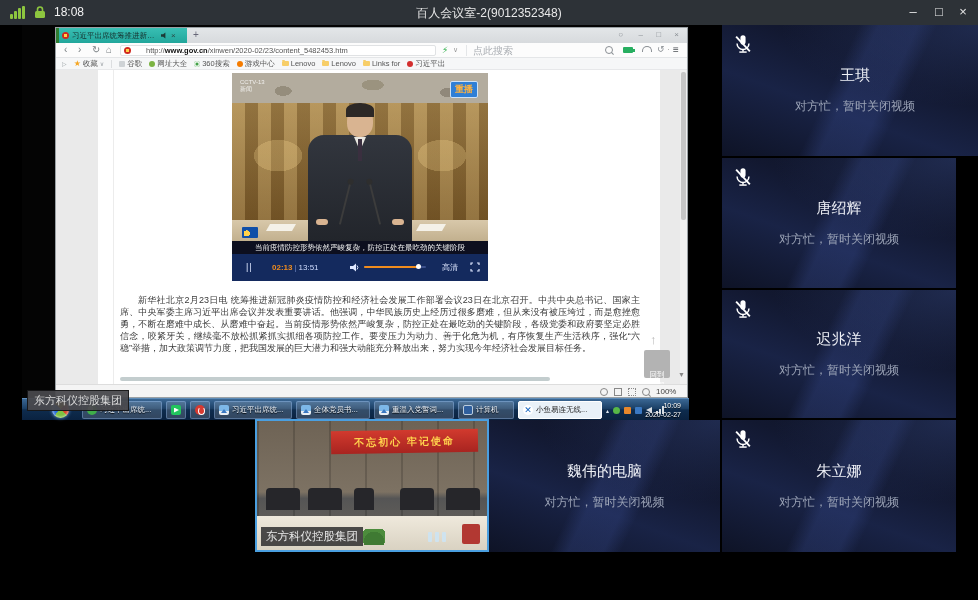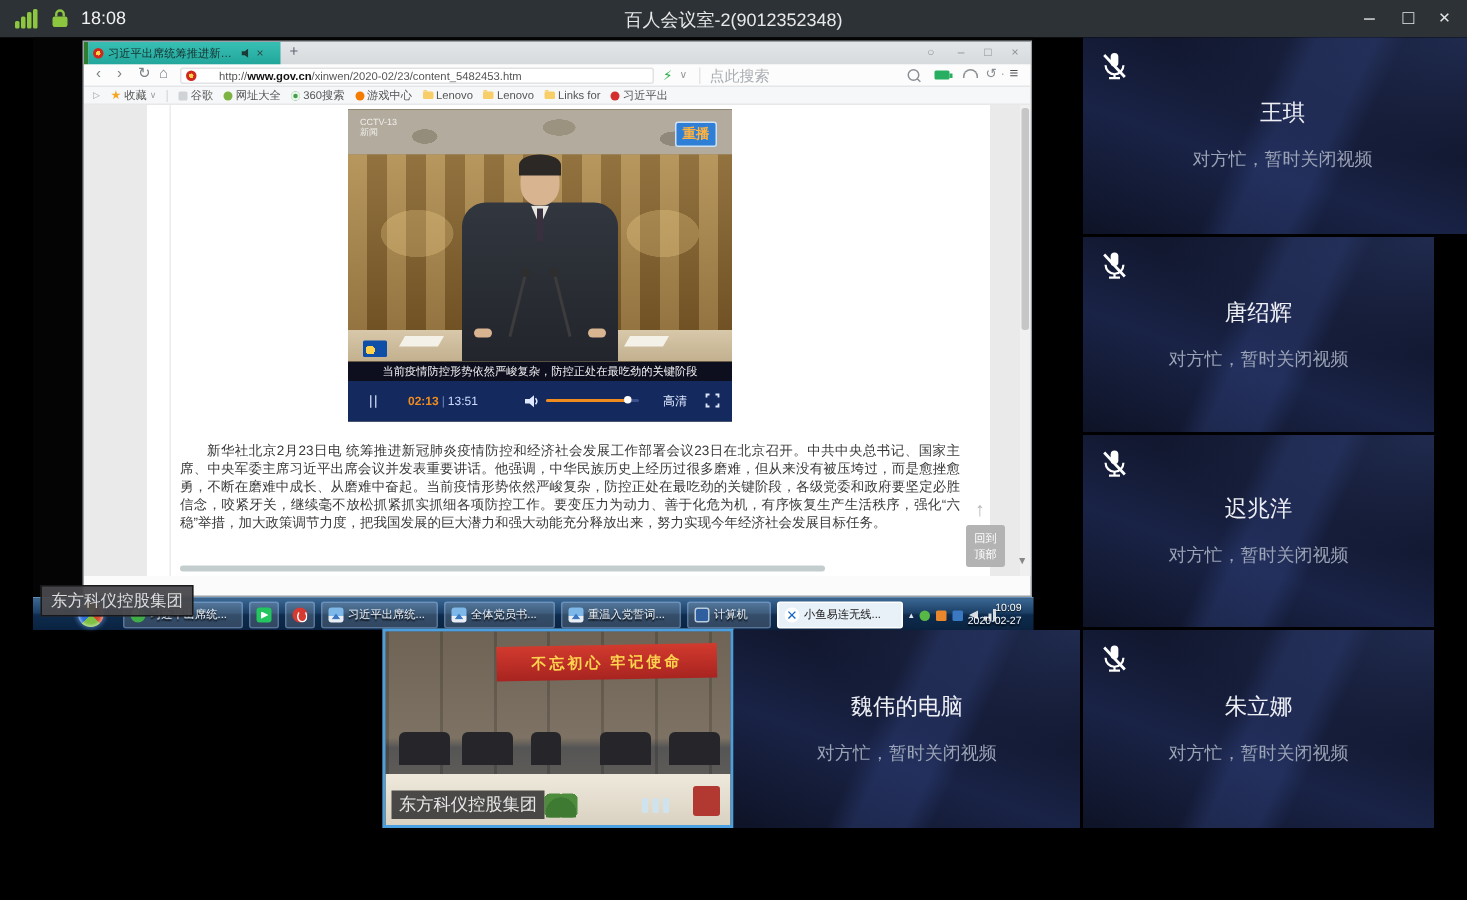--- a/index.html
+++ b/index.html
@@ -96,21 +96,21 @@
   #vc-tot{color:#cfdcff;}
   #vc-vol{position:absolute;left:132px;top:12px;width:62px;height:2px;background:#3b508c;border-radius:1px;}
   #vc-volfill{position:absolute;left:0;top:0;width:54px;height:2px;background:#f08c1e;border-radius:1px;}
   #vc-knob{position:absolute;left:52px;top:-2px;width:5px;height:5px;border-radius:50%;background:#fff;}
   #vc-hd{position:absolute;left:210px;top:8px;font-size:8px;color:#dfe8ff;}
   #vc-fs{position:absolute;left:238px;top:8px;}
   
   #article{position:absolute;left:64px;top:224px;width:520px;font-size:9px;line-height:12px;color:#3a3a3a;text-align:justify;text-indent:2em;}
   
   #btt-arrow{position:absolute;left:594px;top:262px;font-size:13px;color:#b8b8b8;}
-  #btt-box{position:absolute;left:588px;top:280px;width:26px;height:28px;background:#b3b3b3;border-radius:2px;color:#fff;font-size:7.5px;line-height:11px;text-align:center;padding-top:3px;box-sizing:border-box;}
+  #btt-box{position:absolute;left:588px;top:280px;width:26px;height:28px;background:#b3b3b3;border-radius:2px;color:#fff;font-size:7.5px;line-height:11px;text-align:center;padding-top:19px;box-sizing:border-box;}
   #vscroll{position:absolute;left:624px;top:0;width:7px;height:314px;background:#f0f0f0;}
   #vthumb{position:absolute;left:1px;top:2px;width:5px;height:148px;background:#c6c6c6;border-radius:2px;}
   #scroll-down{position:absolute;left:622px;top:301px;font-size:7px;color:#888;}
   #hthumb{position:absolute;left:64px;top:307px;width:430px;height:4px;background:#c3cdce;border-radius:2px;}
   
   #statusbar{position:absolute;left:0;top:356px;width:631px;height:13px;background:#f4f4f4;border-top:1px solid #ddd;box-sizing:border-box;}
   .sb-ico{position:absolute;top:3px;width:6px;height:6px;border:1px solid #888;}
   #sb1{left:544px;border-radius:50%;}
   #sb2{left:558px;}
   #sb3{left:572px;border-radius:1px;border-style:dotted;}
@@ -338,20 +338,27 @@
             <div>顶部</div>
           </div>
 
         <div id="vscroll">
             <div id="vthumb"></div>
           </div>
         <div id="scroll-down">▼</div>
         <div id="hthumb"></div>
       </div>
 
+      <div id="statusbar">
+        <span class="sb-ico" id="sb1"></span>
+        <span class="sb-ico" id="sb2"></span>
+        <span class="sb-ico" id="sb3"></span>
+        <span class="sb-ico" id="sb4"></span>
+        <span id="sb-zoom">100%</span>
+      </div>
     </div>
 
     <div id="taskbar">
       <div id="startorb"></div>
       <div class="tkbtn" style="left:60px;width:80px">
           <span class="tkico i-360"></span>
           <span class="lbl">习近平出席统...</span>
         </div>
       <div class="tkbtn" style="left:144px;width:20px;justify-content:center">
           <span class="tkico i-iqiyi"></span>

